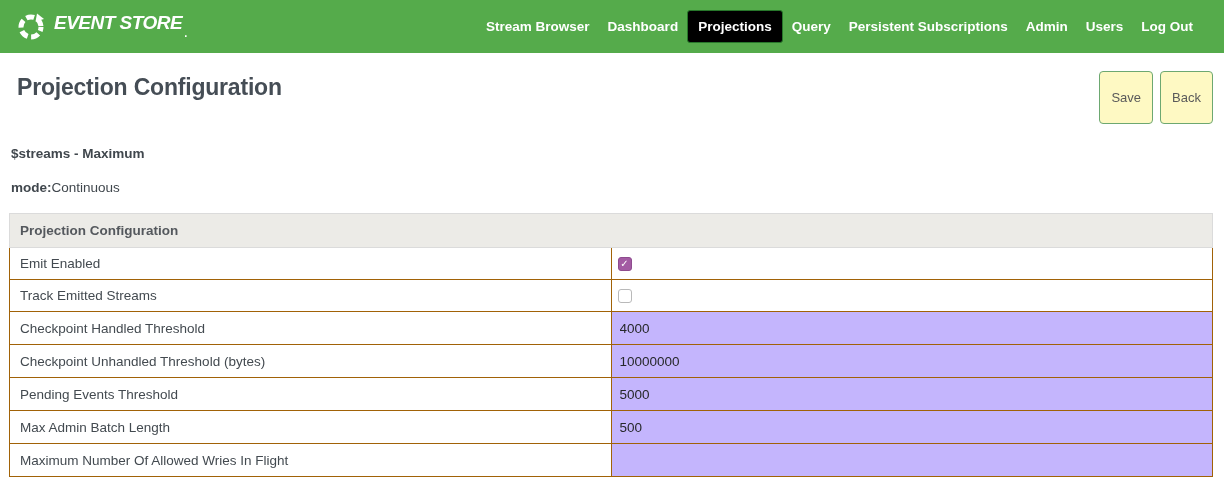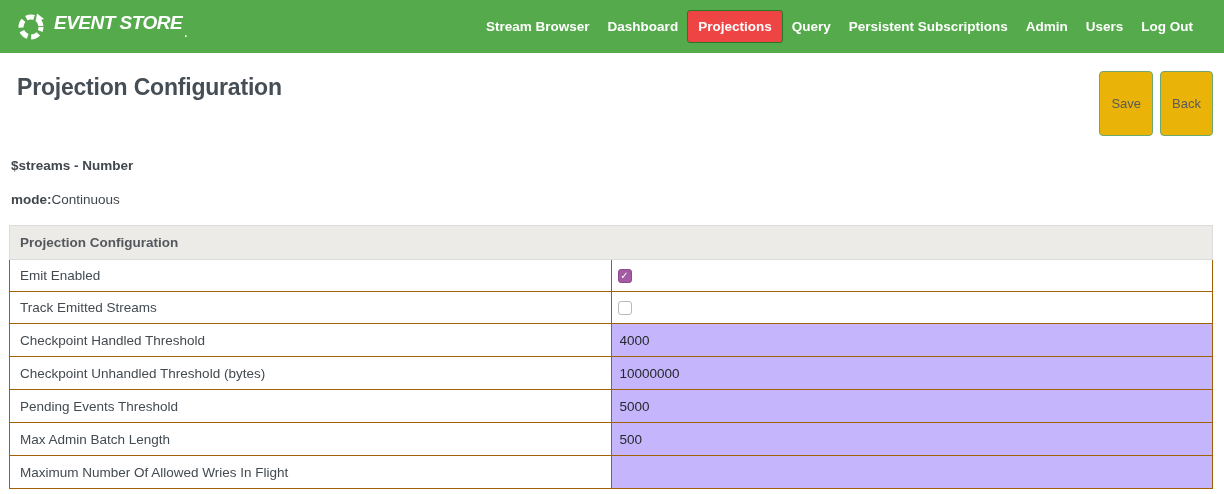--- a/index.html
+++ b/index.html
@@ -46,21 +46,21 @@
   .nav-item {
     color: #ffffff;
     font-size: 13.5px;
     font-weight: 700;
     padding: 9px 9px;
     white-space: nowrap;
     cursor: pointer;
     border-radius: 3px;
   }
   .nav-item.active {
-    background: #ef4444;
+    background: #000000;
     border: 1px solid #27772a;
     padding: 8px 10px;
   }
 
   
   .page {
     padding: 0 11px 0 9px;
   }
   .page-header {
     display: flex;
@@ -74,27 +74,27 @@
     color: #454d55;
     margin-left: 8px;
     letter-spacing: -0.2px;
   }
   .actions {
     display: flex;
     gap: 7px;
     margin-top: -3px;
   }
   .btn {
-    background: #eab308;
+    background: #fef9c3;
     border: 1px solid #6da871;
     border-radius: 4px;
     color: #5a5a5a;
     font-size: 13px;
     font-family: "Liberation Sans", sans-serif;
-    padding: 24px 11px;
+    padding: 18px 11px;
     cursor: pointer;
   }
 
   
   .status-line {
     margin: 22px 0 0 2px;
     font-size: 13.5px;
     font-weight: 700;
     color: #40474d;
   }
@@ -199,21 +199,21 @@
 
 <div class="page">
   <div class="page-header">
     <h1 class="page-title">Projection Configuration</h1>
     <div class="actions">
       <button class="btn">Save</button>
       <button class="btn">Back</button>
     </div>
   </div>
 
-  <div class="status-line">$streams - Number</div>
+  <div class="status-line">$streams - Maximum</div>
   <div class="mode-line">
     <span class="mode-label">mode:</span><span>Continuous</span>
   </div>
 
   <table class="config-table">
     <thead>
       <tr>
         <th colspan="2">Projection Configuration</th>
       </tr>
     </thead>

